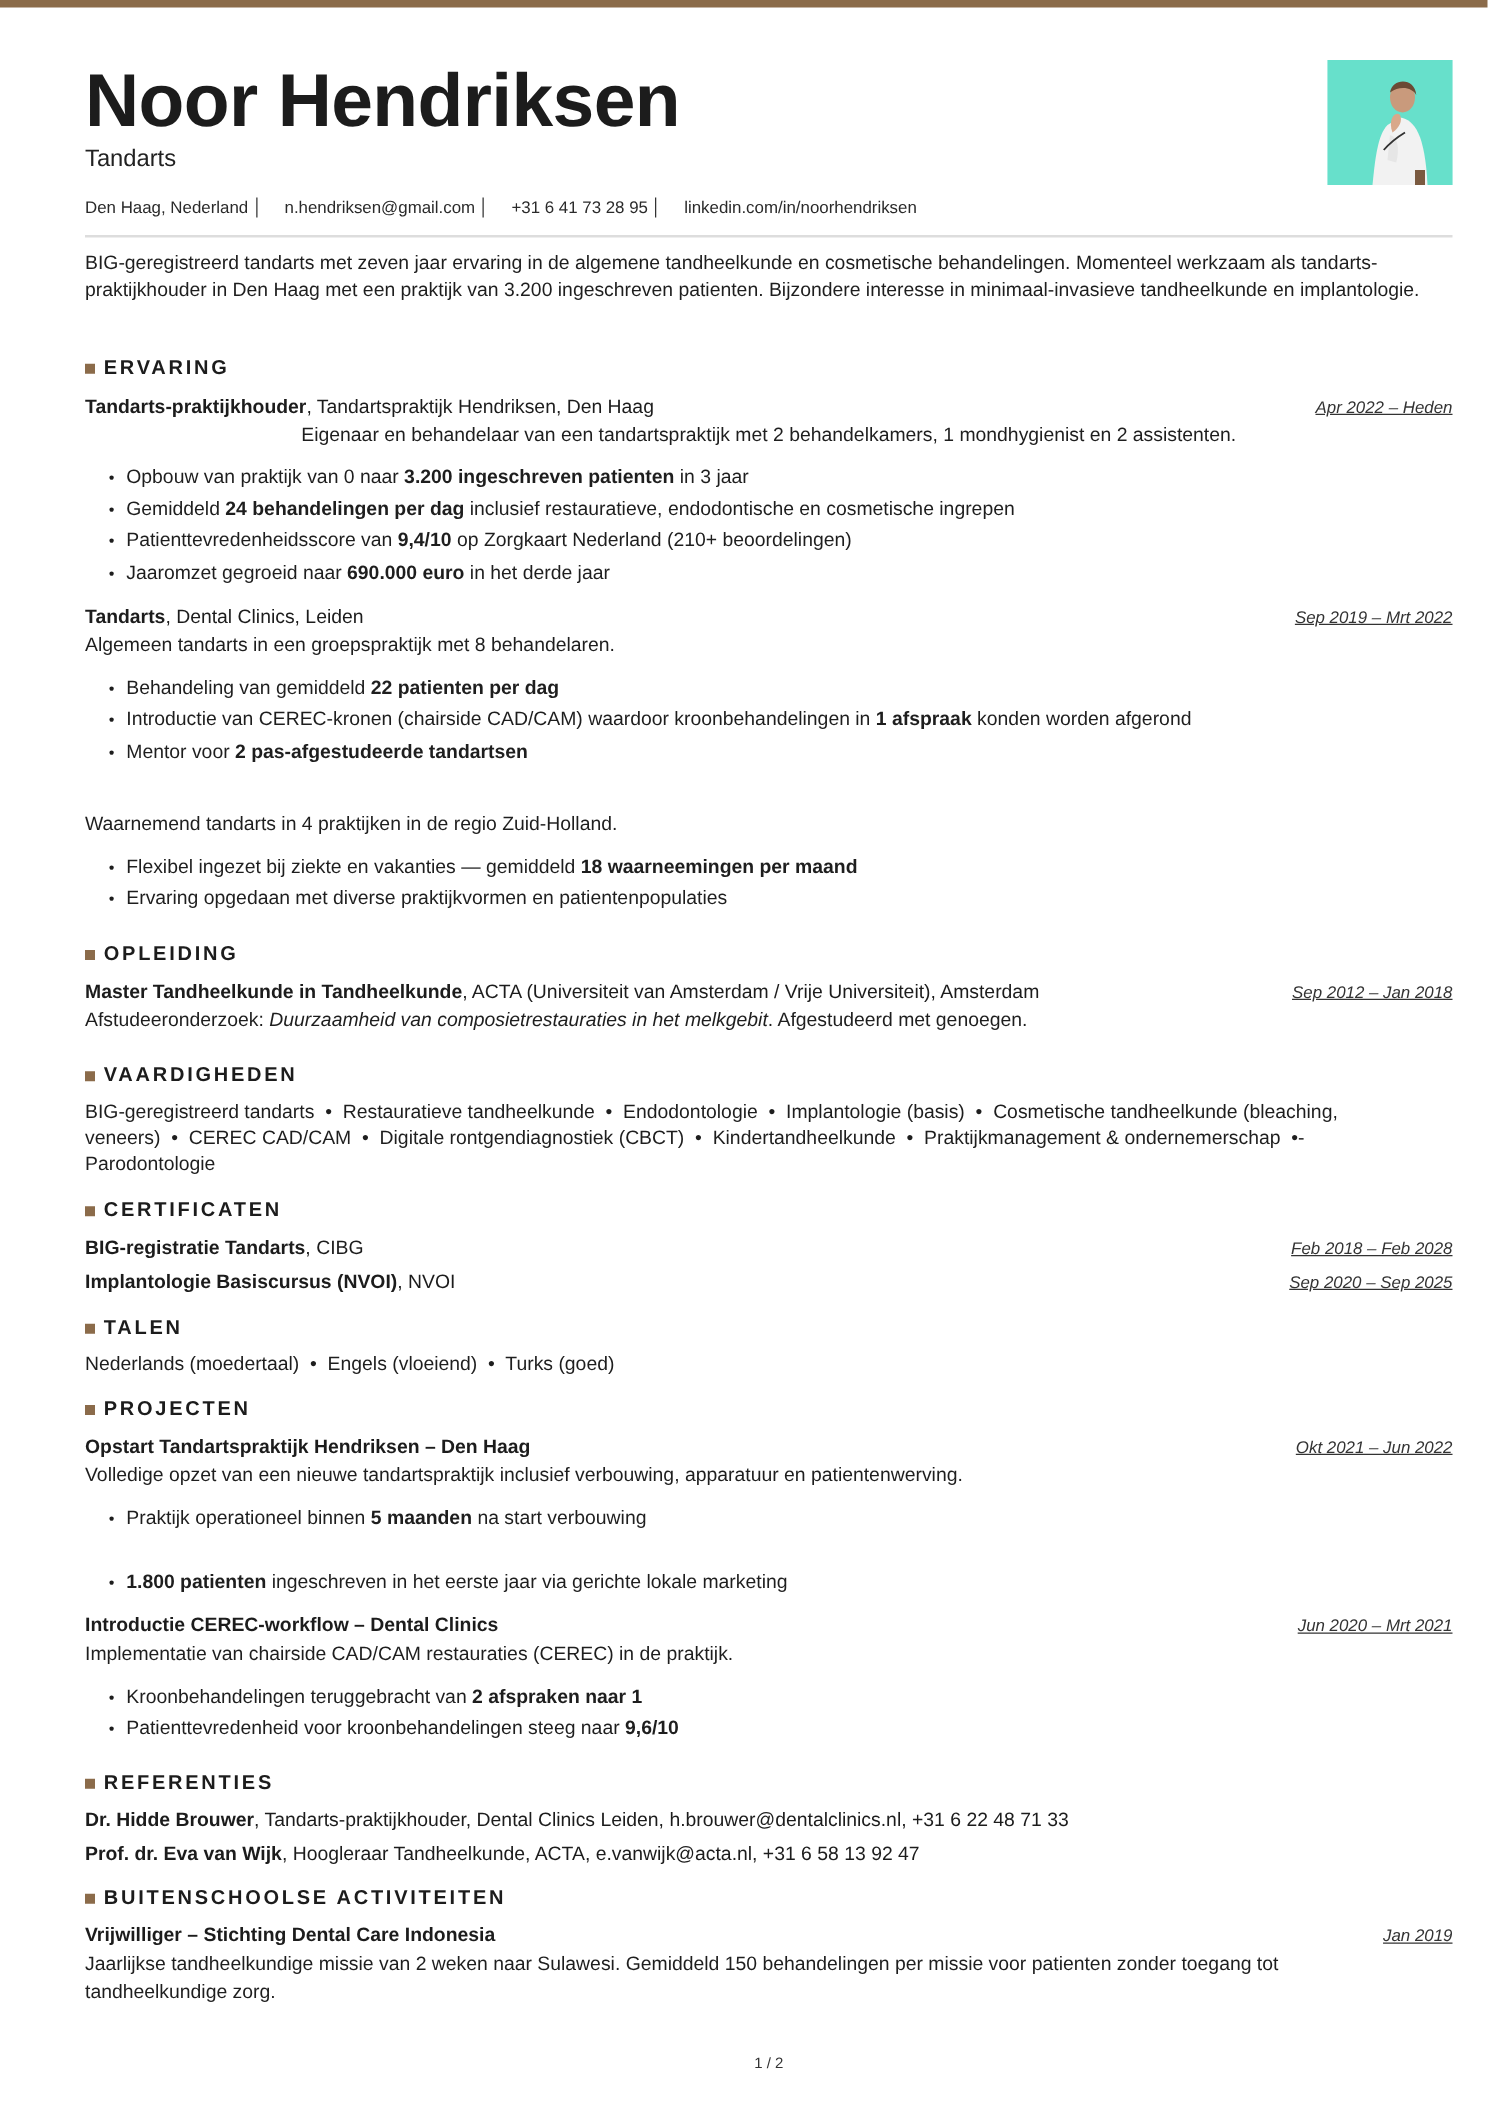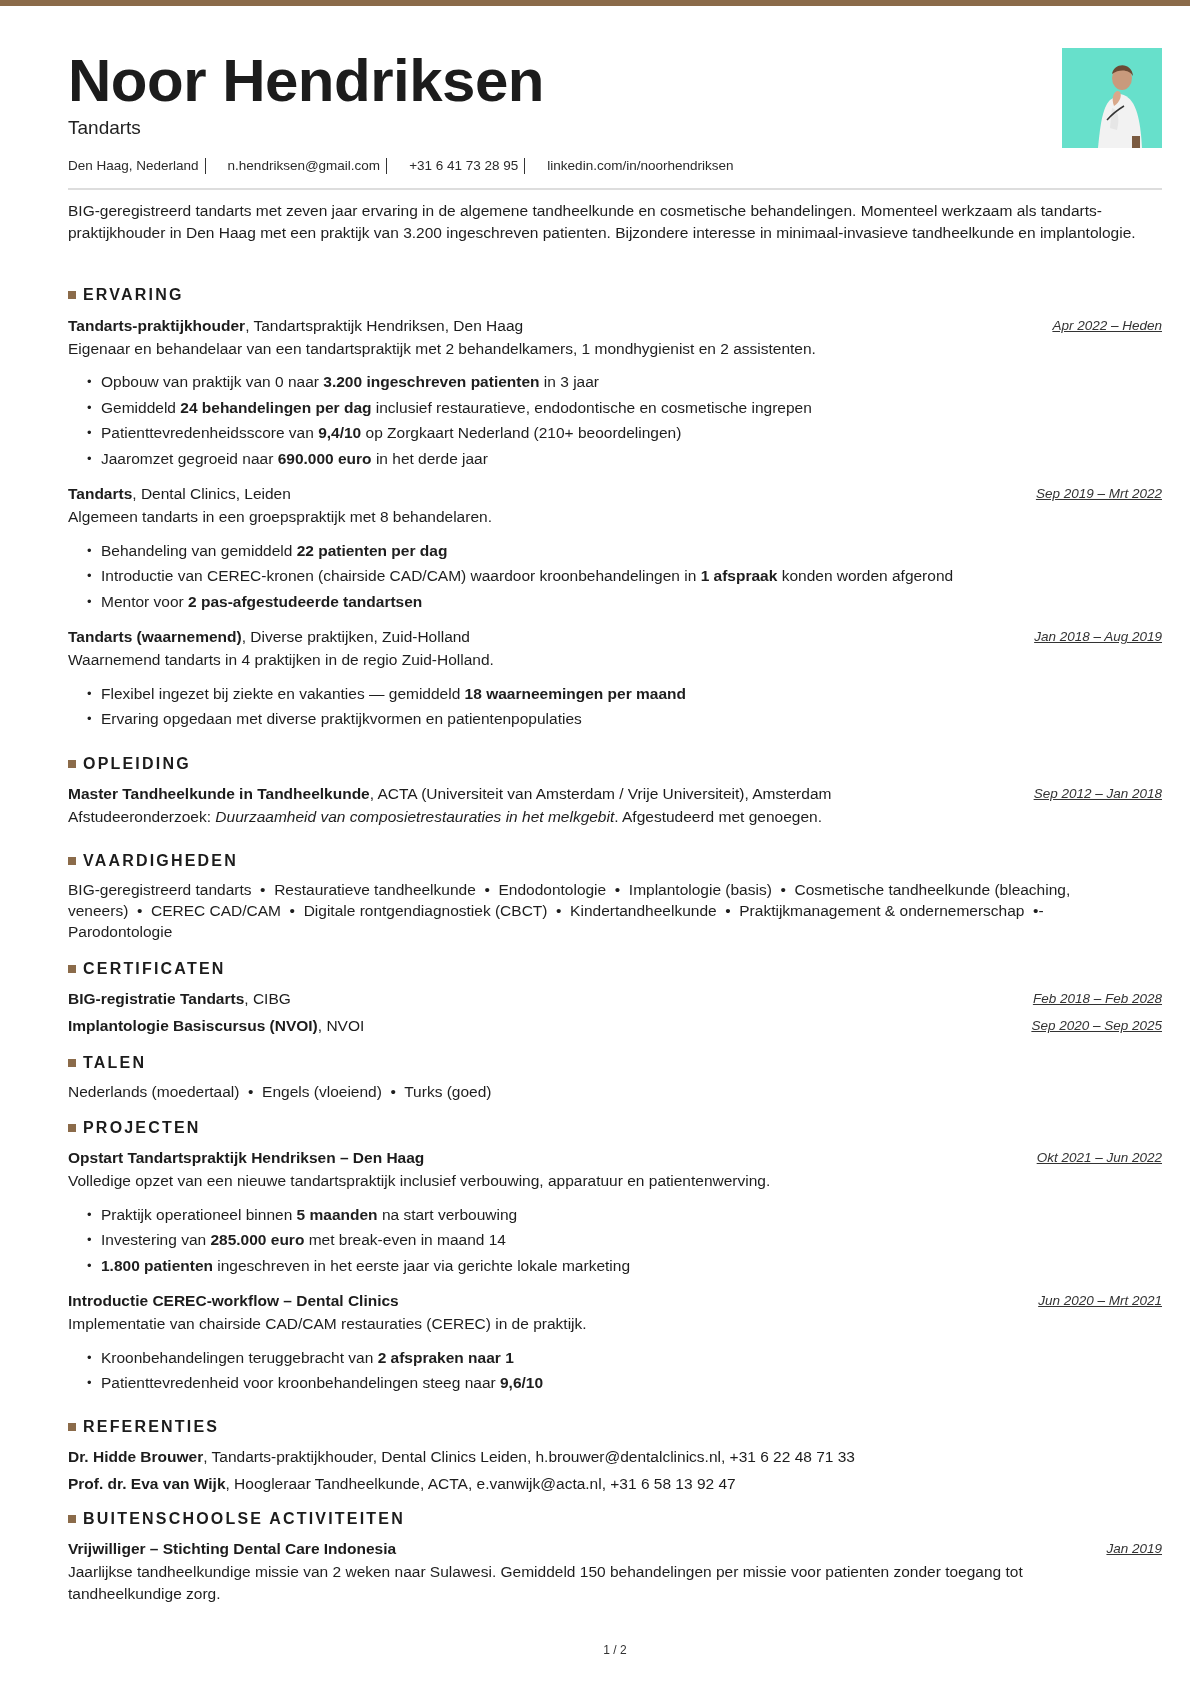--- a/index.html
+++ b/index.html
@@ -74,39 +74,35 @@
 
   <div class="section-title" style="top:286px;text-align:right;">
     <span class="square"></span>
     <span>ERVARING</span>
   </div>
 
   <div class="entry-head" style="top:316px;">
     <b>Tandarts-praktijkhouder</b><span>, Tandartspraktijk Hendriksen, Den Haag</span>
     <span class="date">Apr 2022 – Heden</span>
   </div>
-  <div class="line" style="top:339px;">Eigenaar en behandelaar van een tandartspraktijk met 2 behandelkamers, 1 mondhygienist en 2 assistenten.</div>
+  <div class="line" style="top:339px;text-align:center;">Eigenaar en behandelaar van een tandartspraktijk met 2 behandelkamers, 1 mondhygienist en 2 assistenten.</div>
   <div class="bullet" style="top:372px;"><span>Opbouw van praktijk van 0 naar </span><b>3.200 ingeschreven patienten</b><span> in 3 jaar</span></div>
   <div class="bullet" style="top:398px;"><span>Gemiddeld </span><b>24 behandelingen per dag</b><span> inclusief restauratieve, endodontische en cosmetische ingrepen</span></div>
   <div class="bullet" style="top:423px;"><span>Patienttevredenheidsscore van </span><b>9,4/10</b><span> op Zorgkaart Nederland (210+ beoordelingen)</span></div>
   <div class="bullet" style="top:449px;"><span>Jaaromzet gegroeid naar </span><b>690.000 euro</b><span> in het derde jaar</span></div>
 
   <div class="entry-head" style="top:484px;">
     <b>Tandarts</b><span>, Dental Clinics, Leiden</span>
     <span class="date">Sep 2019 – Mrt 2022</span>
   </div>
   <div class="line" style="top:507px;">Algemeen tandarts in een groepspraktijk met 8 behandelaren.</div>
   <div class="bullet" style="top:541px;"><span>Behandeling van gemiddeld </span><b>22 patienten per dag</b><span></span></div>
   <div class="bullet" style="top:566px;"><span>Introductie van CEREC-kronen (chairside CAD/CAM) waardoor kroonbehandelingen in </span><b>1 afspraak</b><span> konden worden afgerond</span></div>
   <div class="bullet" style="top:592px;"><span>Mentor voor </span><b>2 pas-afgestudeerde tandartsen</b><span></span></div>
 
-  <div class="entry-head" style="top:627px;">
-    <b>Tandarts (waarnemend)</b><span>, Diverse praktijken, Zuid-Holland</span>
-    <span class="date">Jan 2018 – Aug 2019</span>
-  </div>
   <div class="line" style="top:650px;">Waarnemend tandarts in 4 praktijken in de regio Zuid-Holland.</div>
   <div class="bullet" style="top:684px;"><span>Flexibel ingezet bij ziekte en vakanties — gemiddeld </span><b>18 waarneemingen per maand</b><span></span></div>
   <div class="bullet" style="top:709px;"><span>Ervaring opgedaan met diverse praktijkvormen en patientenpopulaties</span><b></b><span></span></div>
 
   <div class="section-title" style="top:755px;">
     <span class="square"></span>
     <span>OPLEIDING</span>
   </div>
   <div class="entry-head" style="top:784px;">
     <b>Master Tandheelkunde in Tandheelkunde</b><span>, ACTA (Universiteit van Amsterdam / Vrije Universiteit), Amsterdam</span>
@@ -146,21 +142,20 @@
   <div class="section-title" style="top:1119px;">
     <span class="square"></span>
     <span>PROJECTEN</span>
   </div>
   <div class="entry-head" style="top:1148px;">
     <b>Opstart Tandartspraktijk Hendriksen – Den Haag</b>
     <span class="date">Okt 2021 – Jun 2022</span>
   </div>
   <div class="line" style="top:1171px;">Volledige opzet van een nieuwe tandartspraktijk inclusief verbouwing, apparatuur en patientenwerving.</div>
   <div class="bullet" style="top:1205px;"><span>Praktijk operationeel binnen </span><b>5 maanden</b><span> na start verbouwing</span></div>
-  <div class="bullet" style="top:1230px;"><span>Investering van </span><b>285.000 euro</b><span> met break-even in maand 14</span></div>
   <div class="bullet" style="top:1256px;"><span></span><b>1.800 patienten</b><span> ingeschreven in het eerste jaar via gerichte lokale marketing</span></div>
 
   <div class="entry-head" style="top:1291px;">
     <b>Introductie CEREC-workflow – Dental Clinics</b>
     <span class="date">Jun 2020 – Mrt 2021</span>
   </div>
   <div class="line" style="top:1314px;">Implementatie van chairside CAD/CAM restauraties (CEREC) in de praktijk.</div>
   <div class="bullet" style="top:1348px;"><span>Kroonbehandelingen teruggebracht van </span><b>2 afspraken naar 1</b><span></span></div>
   <div class="bullet" style="top:1373px;"><span>Patienttevredenheid voor kroonbehandelingen steeg naar </span><b>9,6/10</b><span></span></div>
 

